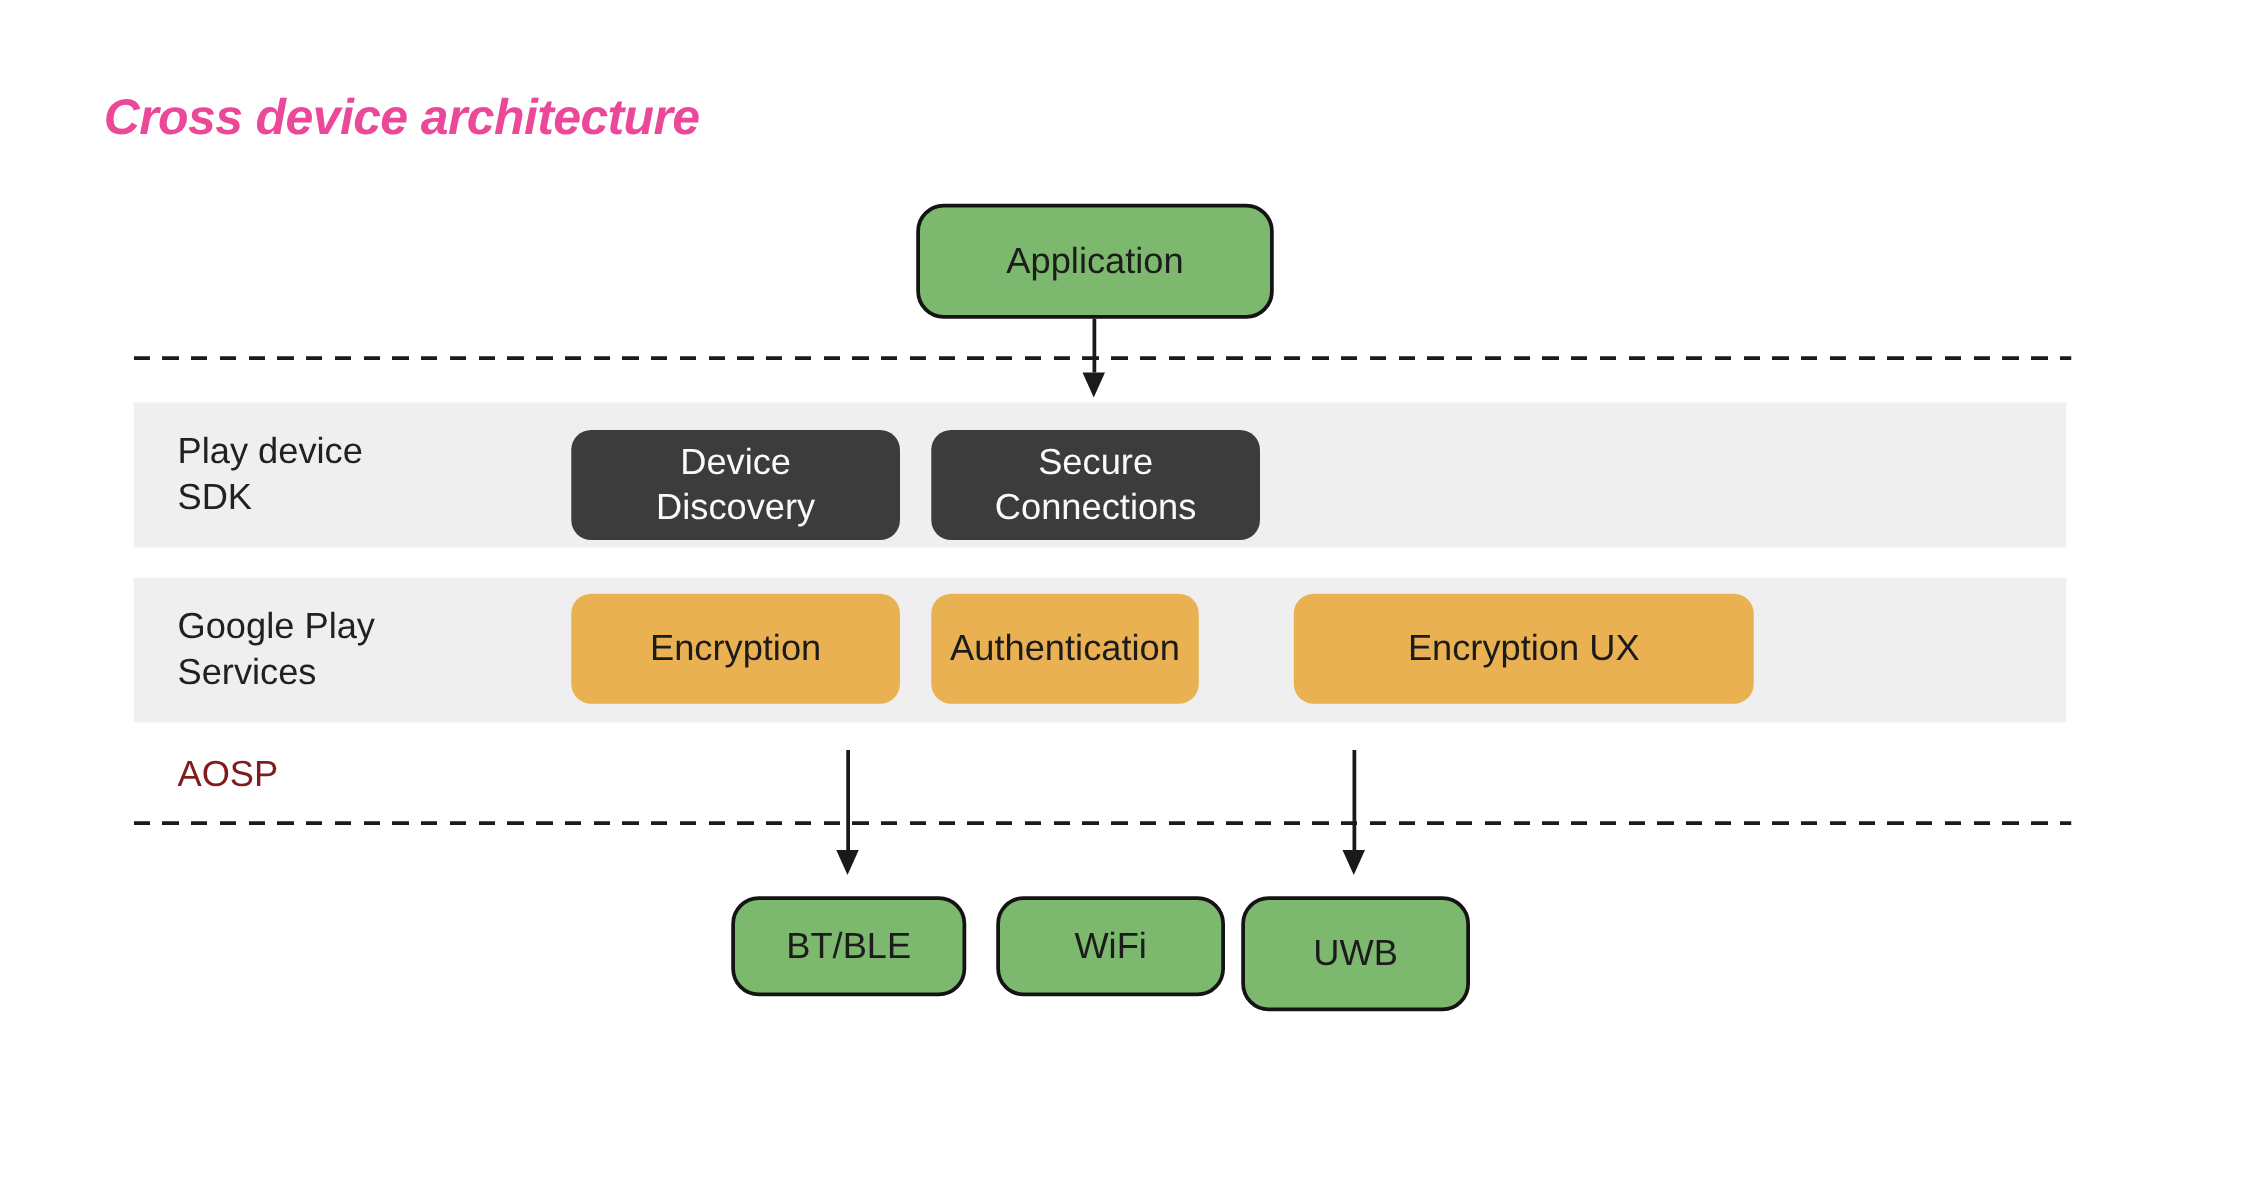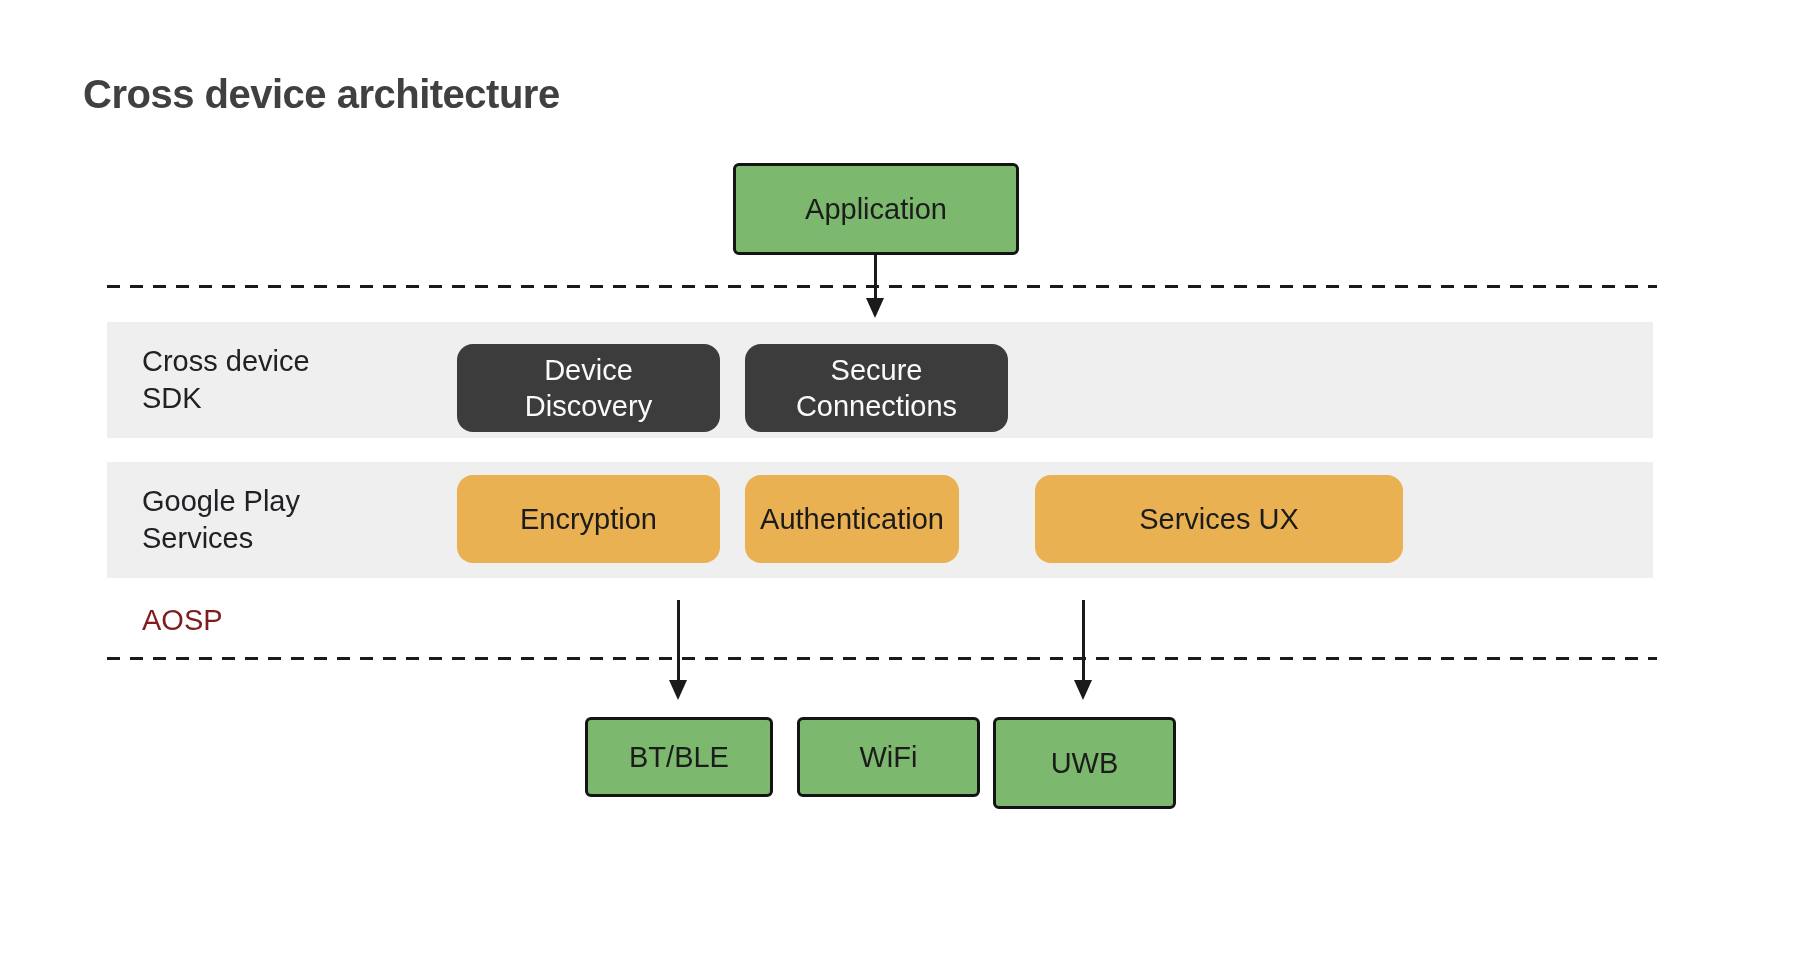--- a/index.html
+++ b/index.html
@@ -16,39 +16,40 @@
     overflow: hidden;
   }
   .title {
     position: absolute;
     left: 83px;
     top: 72px;
     margin: 0;
     font-size: 40px;
     font-weight: 600;
     letter-spacing: -0.5px;
-    color: #404040;
+    color: #ec4899;
+    font-style: italic;
   }
   
   .node {
     position: absolute;
     display: flex;
     align-items: center;
     justify-content: center;
     text-align: center;
     box-sizing: border-box;
     white-space: pre-line;
     font-size: 29px;
     line-height: 36px;
     font-weight: 500;
   }
   .node.green {
     background: #7cb86d;
     border: 3px solid #141414;
-    border-radius: 6px;
+    border-radius: 22px;
     color: #1c1c1c;
   }
   .node.dark {
     background: #3c3c3c;
     border-radius: 16px;
     color: #fafafa;
   }
   .node.orange {
     background: #e9b152;
     border-radius: 16px;
@@ -133,21 +134,21 @@
 
   <div class="node green app">
     <span>Application</span>
   </div>
 
   <div class="arrow arrow-app"></div>
 
   <div class="dash dash-top"></div>
 
   <div class="band band-sdk">
-    <div class="band-label">Cross device
+    <div class="band-label">Play device
 SDK</div>
   </div>
 
   <div class="node dark box-dd">
     <span>Device
 Discovery</span>
   </div>
   <div class="node dark box-sc">
     <span>Secure
 Connections</span>
@@ -158,21 +159,21 @@
 Services</div>
   </div>
 
   <div class="node orange box-enc">
     <span>Encryption</span>
   </div>
   <div class="node orange box-auth">
     <span>Authentication</span>
   </div>
   <div class="node orange box-dux">
-    <span>Services UX</span>
+    <span>Encryption UX</span>
   </div>
 
   <div class="aosp">AOSP</div>
 
   <div class="dash dash-bottom"></div>
 
   <div class="arrow arrow-b1"></div>
   <div class="arrow arrow-b2"></div>
 
   <div class="node green box-bt">

